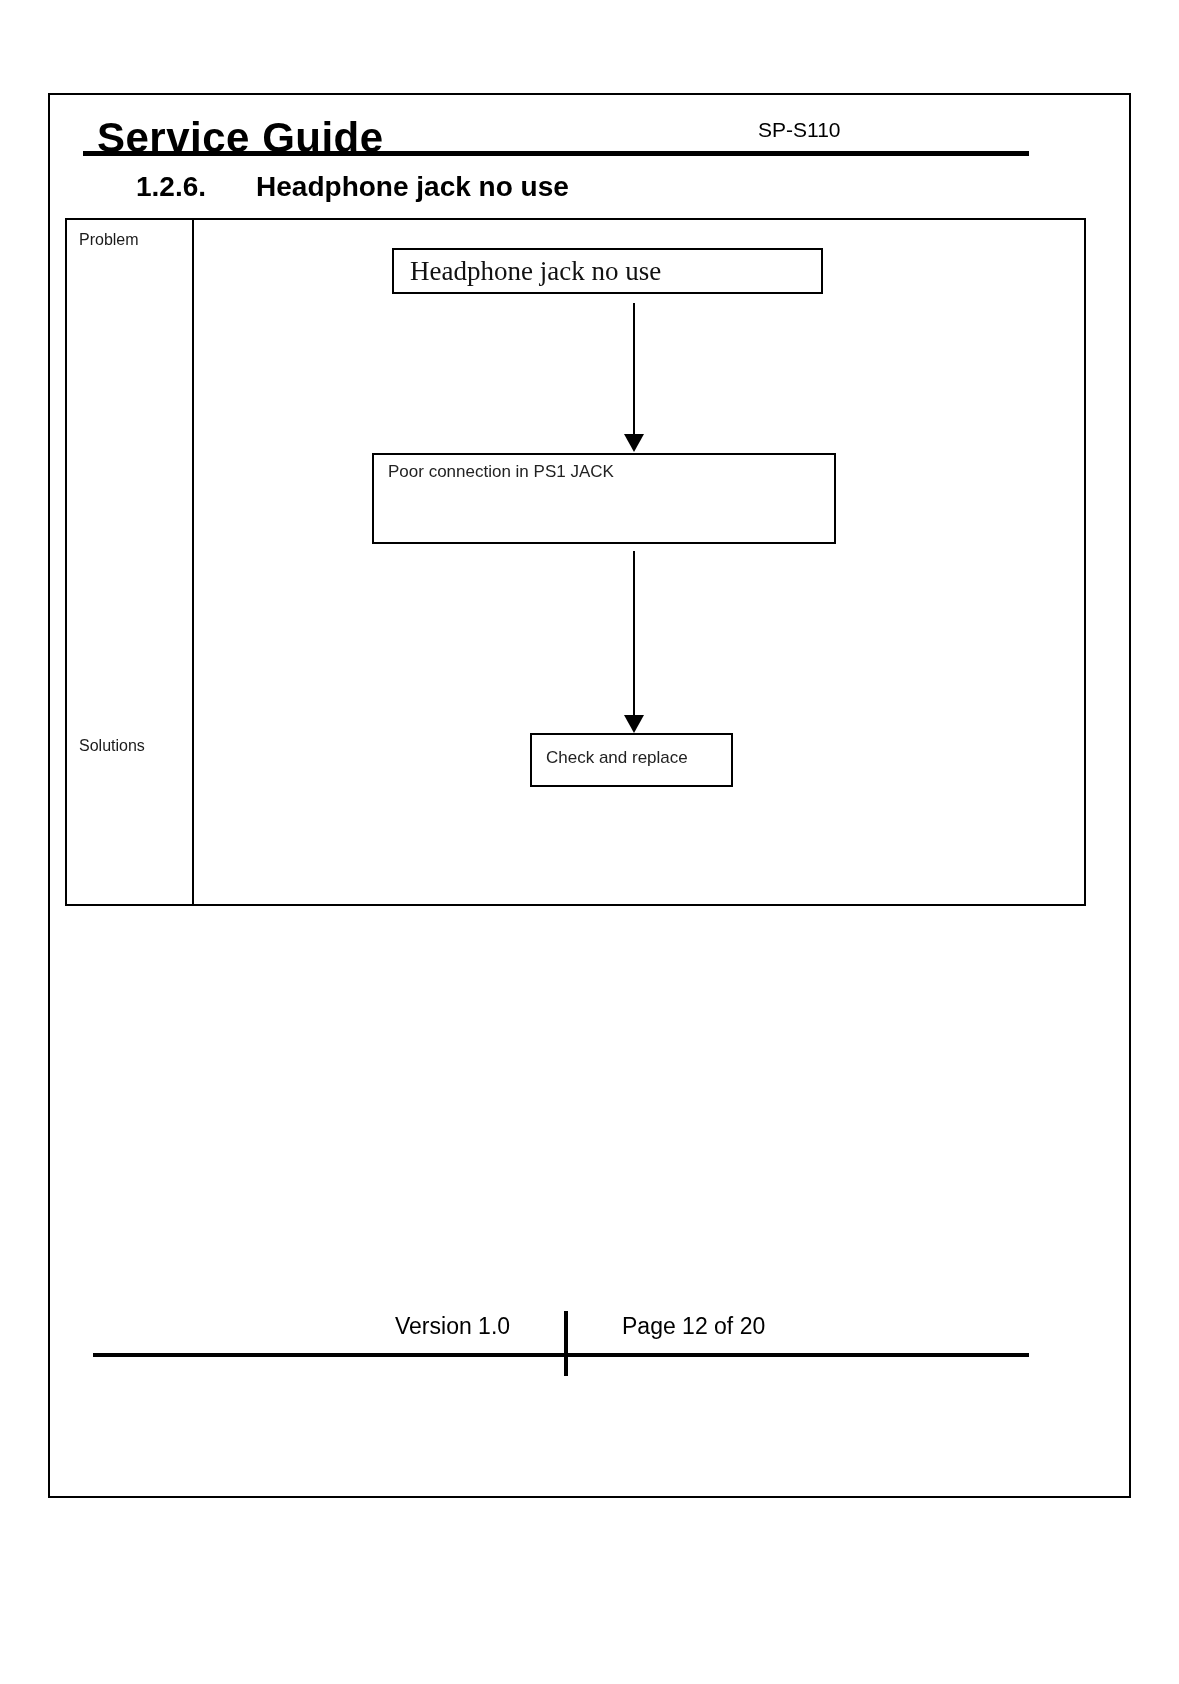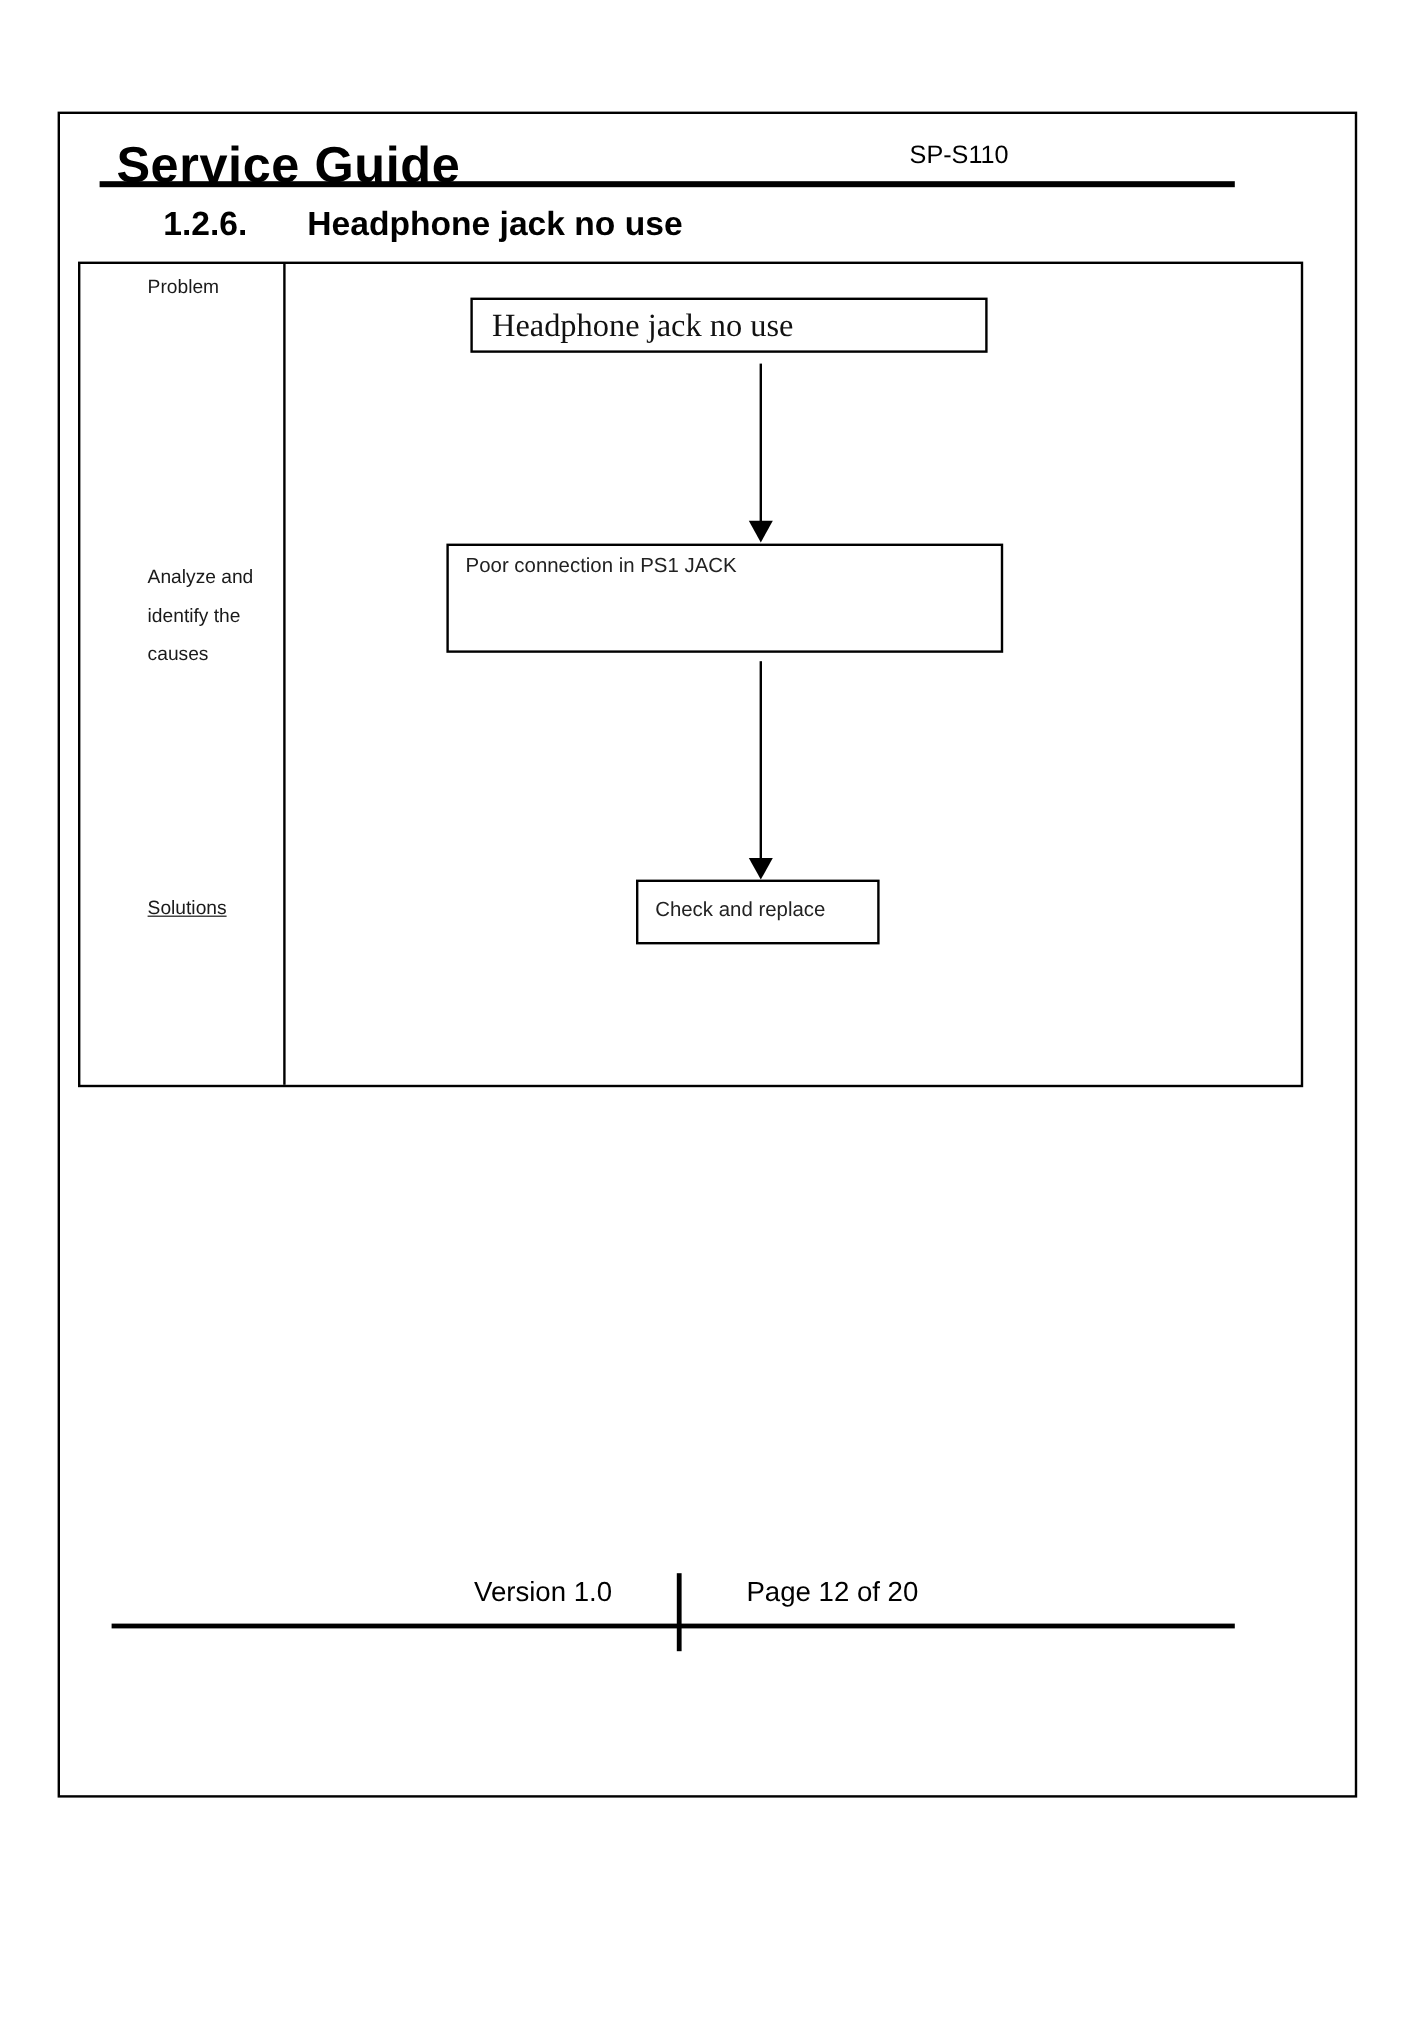--- a/index.html
+++ b/index.html
@@ -37,29 +37,29 @@
     font-size:28px;font-weight:bold;white-space:nowrap;
   }
   .section-heading .sec-title{margin-left:50px;}
   
   .trouble-table{
     left:65px;top:218px;width:1021px;height:688px;
     border:2px solid #000;box-sizing:border-box;
   }
   .label-col{
     position:absolute;left:0;top:0;bottom:0;width:127px;
-    border-right:2px solid #000;box-sizing:border-box;margin-left:44px;
+    border-right:2px solid #000;box-sizing:border-box;
   }
   .row-label{
     position:absolute;left:12px;
     font-size:16px;line-height:32px;color:#1a1a1a;
   }
   .row-label.problem{top:4px;}
   .row-label.analyze{top:246px;width:102px;}
-  .row-label.solutions{top:522px;text-decoration:underline;}
+  .row-label.solutions{top:510px;}
   
   .flow-box{
     border:2px solid #000;box-sizing:border-box;background:#fff;
   }
   .node-problem{
     left:392px;top:248px;width:431px;height:46px;
     display:flex;align-items:center;padding-left:16px;
     font-family:"Liberation Serif",serif;font-size:27px;color:#111;
   }
   .node-cause{
@@ -97,21 +97,20 @@
 <div class="abs model-no">SP-S110</div>
 <div class="abs header-rule"></div>
 
 <div class="abs section-heading">
   <span class="sec-number">1.2.6.</span><span class="sec-title">Headphone jack no use</span>
 </div>
 
 <div class="abs trouble-table">
   <div class="label-col">
     <div class="row-label problem">Problem</div>
-    <div class="row-label analyze">Analyze and identify the causes</div>
     <div class="row-label solutions">Solutions</div>
   </div>
 </div>
 
 <div class="abs flow-box node-problem">
   <span>Headphone jack no use</span>
 </div>
 
 <div class="abs arrow-line arrow1-line"></div>
 <div class="abs arrow-head arrow1-head"></div>

